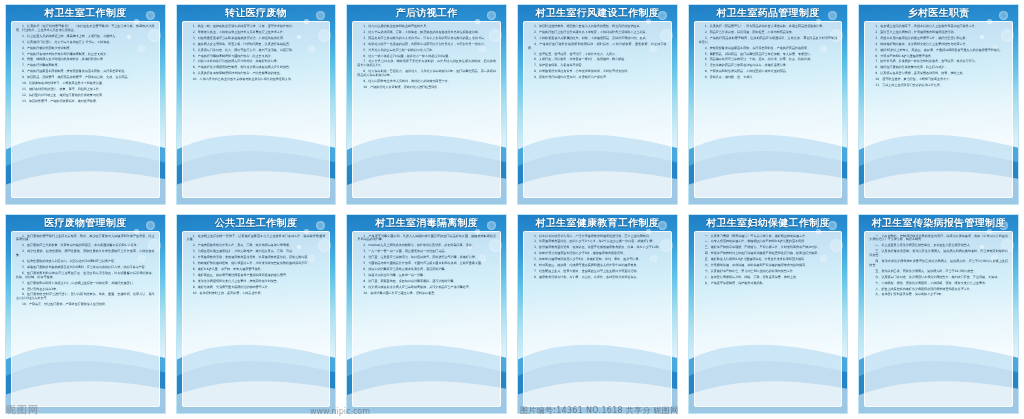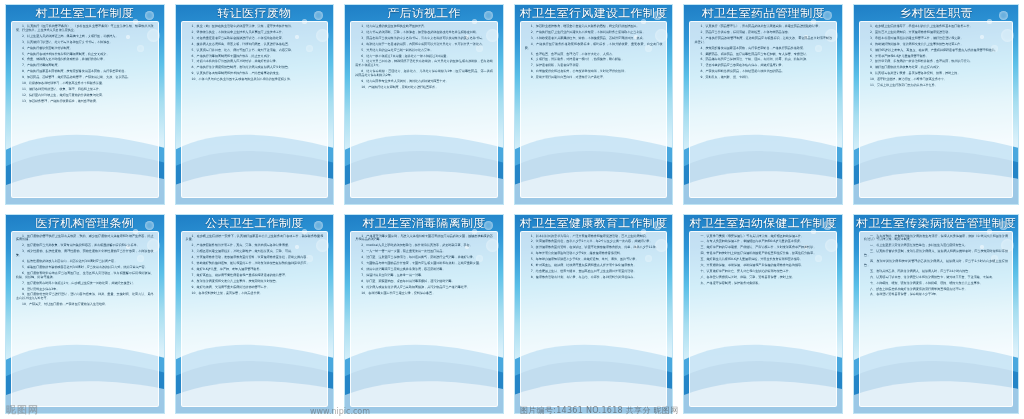--- a/index.html
+++ b/index.html
@@ -40,22 +40,22 @@
   
   .wave{
     position:absolute;left:-18%;bottom:-6%;width:150%;height:52%;
     pointer-events:none;
   }
   .wave svg{width:100%;height:100%;display:block;}
   .title{
     position:relative;
     z-index:4;
     text-align:center;
-    font-weight:normal;
-    font-size:12px;
+    font-weight:bold;
+    font-size:10px;
     line-height:10px;
     color:#ffffff;
     letter-spacing:0.3px;
     text-shadow:0 0 1px #0a5f9c,0 1px 1px rgba(0,0,0,0.35);
     margin:3px 2px 3px 2px;
     white-space:nowrap;
     overflow:hidden;
   }
   .paper{
     position:relative;z-index:4;
@@ -293,21 +293,21 @@
 
   <div class="cell">
     <div class="poster">
       <div class="bubbles">
         <i style="width:9px;height:9px;right:10px;top:6px;"></i>
         <i style="width:5px;height:5px;right:26px;top:14px;"></i>
         <i style="width:13px;height:13px;right:4px;top:24px;opacity:.7;"></i>
         <i style="width:4px;height:4px;right:34px;top:30px;"></i>
         <i style="width:7px;height:7px;right:20px;top:40px;opacity:.6;"></i>
       </div>
-      <div class="title">医疗机构管理条例</div>
+      <div class="title">医疗废物管理制度</div>
       <div class="paper">
         <p class="ind">1、医疗废物的管理执行卫生部有关规定，预防、减少医疗废物对人体健康和环境产生危害，防止疾病传播。</p>
         <p class="ind">2、医疗废物应当分类收集，设置专用包装袋和容器，并有明显的警示标识和中文标签。</p>
         <p class="ind">3、感染性废物、损伤性废物、病理性废物、药物性废物及化学性废物应当分开放置，不得混合收集。</p>
         <p class="ind">4、损伤性废物必须放入利器盒内，利器盒达到3/4满时应当封闭严密。</p>
         <p class="ind">5、盛装医疗废物的包装物或容器达到3/4满时，应当使用有效的封口方式，使封口紧实严密。</p>
         <p class="ind">6、医疗废物暂时贮存地点应当远离医疗区、生活区和人员活动区，设有明显警示标识和防渗漏、防鼠、防蚊蝇、防盗等措施。</p>
         <p class="ind">7、医疗废物暂存时间不得超过2天，由乡镇卫生院统一回收处置，并做好交接登记。</p>
         <p class="ind">8、登记资料至少保存3年。</p>
         <p class="ind">9、医疗废物转交时应当进行登记，登记内容包括来源、种类、重量、交接时间、处置方法、最终去向以及经办人签名等。</p>

